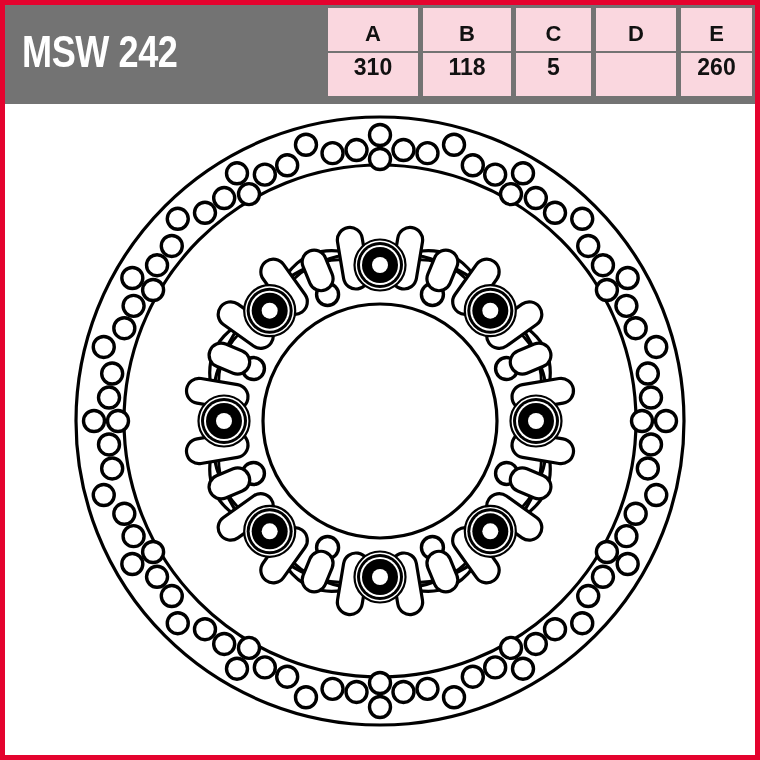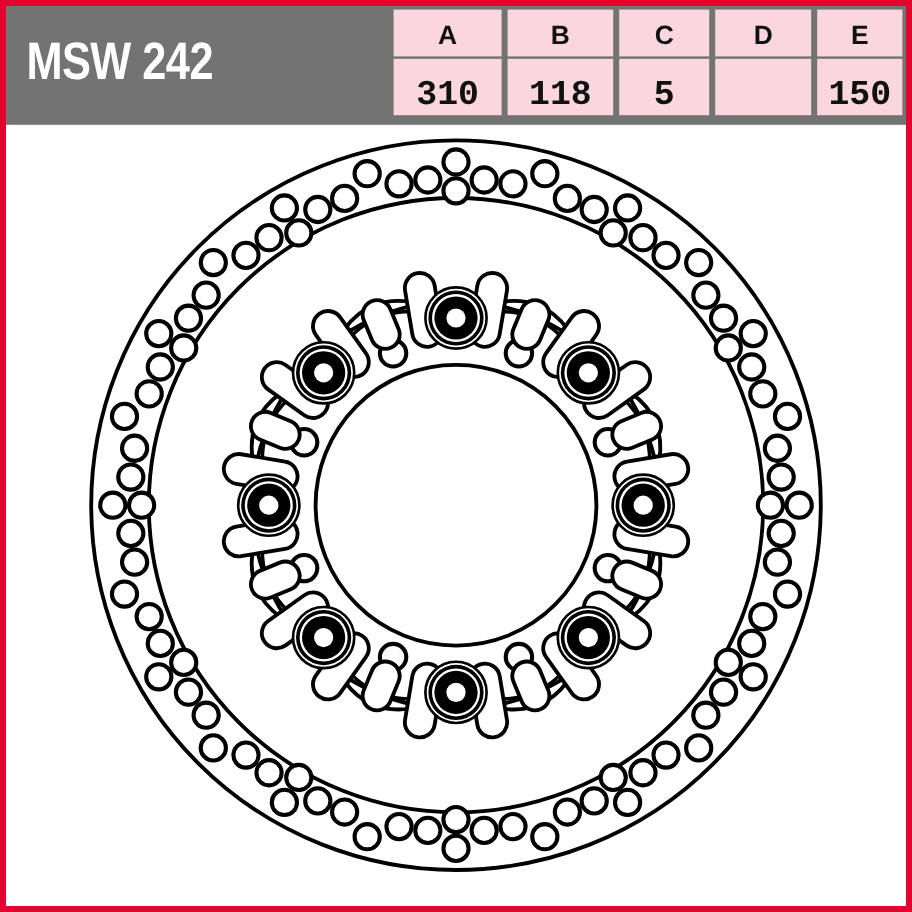--- a/index.html
+++ b/index.html
@@ -69,24 +69,23 @@
     font-family:"Liberation Sans", sans-serif;
     font-weight:bold;
     color:#111111;
   }
   .trow.head .cell{
     font-size:22px;
     align-items:flex-end;
     padding-bottom:4px;
   }
   .trow.body .cell{
-    font-size:29px;
+    font-size:23px;
     align-items:flex-start;
-    padding-top:14px;
-    font-family:Liberation Mono, monospace;
+    padding-top:1px;
   }
   
   .c-a{ flex:0 0 90px; }
   .c-b{ flex:0 0 88px; }
   .c-c{ flex:0 0 75px; }
   .c-d{ flex:0 0 80px; }
   .c-e{ flex:1 1 auto; }
 
   
   #drawing{
@@ -119,21 +118,21 @@
       <div class="cell c-b">B</div>
       <div class="cell c-c">C</div>
       <div class="cell c-d">D</div>
       <div class="cell c-e">E</div>
     </div>
     <div class="trow body">
       <div class="cell c-a">310</div>
       <div class="cell c-b">118</div>
       <div class="cell c-c">5</div>
       <div class="cell c-d"></div>
-      <div class="cell c-e">150</div>
+      <div class="cell c-e">260</div>
     </div>
   </div>
 
   <div id="drawing">
     <svg id="disc-svg" viewBox="0 0 760 656" xmlns="http://www.w3.org/2000/svg">
       <g id="disc-root" transform="translate(380,317)">
 
         <circle class="ln" cx="0" cy="0" r="304"></circle>
 
         <circle class="ln" cx="0" cy="0" r="256"></circle>

